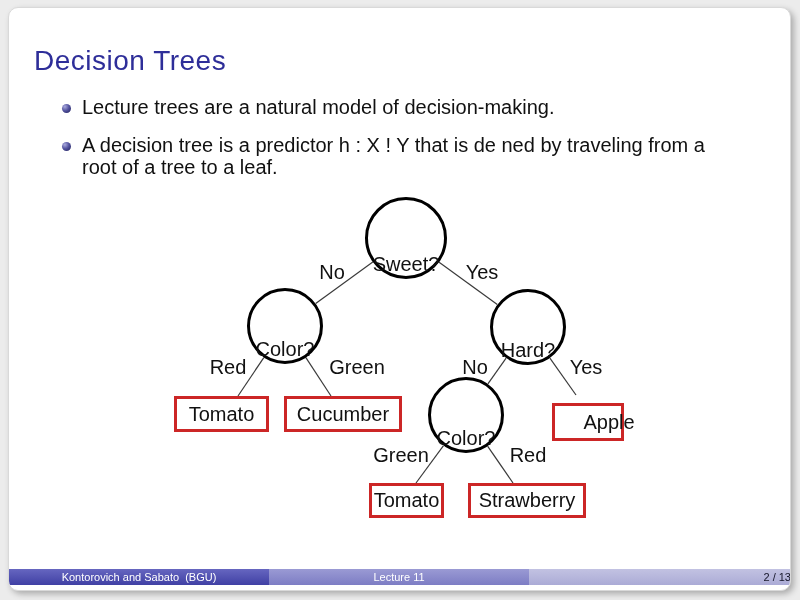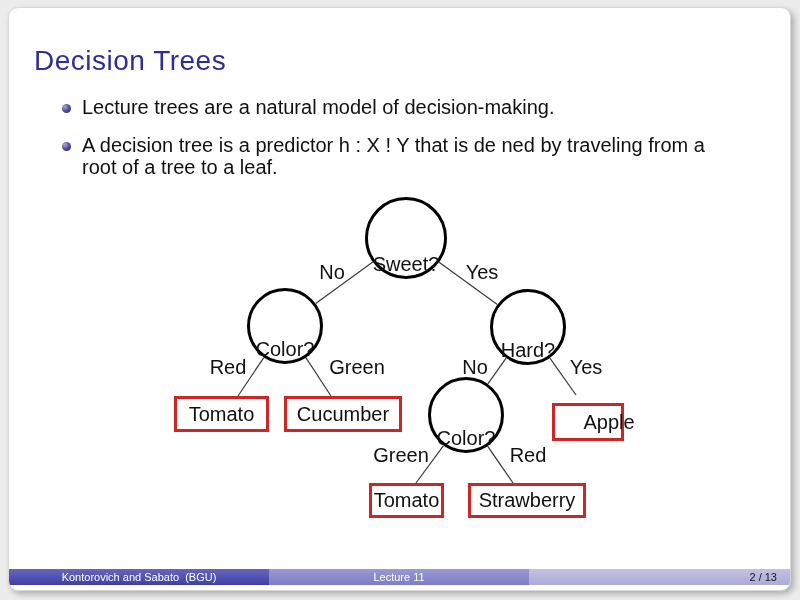--- a/index.html
+++ b/index.html
@@ -103,21 +103,21 @@
     width: 260px;
     background: linear-gradient(to bottom, #9a9ad4, #7d7dc4);
     color: #ffffff;
     text-align: center;
   }
   .foot-page {
     width: 263px;
     background: linear-gradient(to bottom, #c2c2e2, #ababd6);
     color: #16162a;
     text-align: right;
-    padding-right: 15px;
+    padding-right: 1px;
   }
 </style>
 </head>
 <body>
 
 <div class="slide">
 
   <div class="page-title">Decision Trees</div>
 
   <div class="bullet-row b1">

